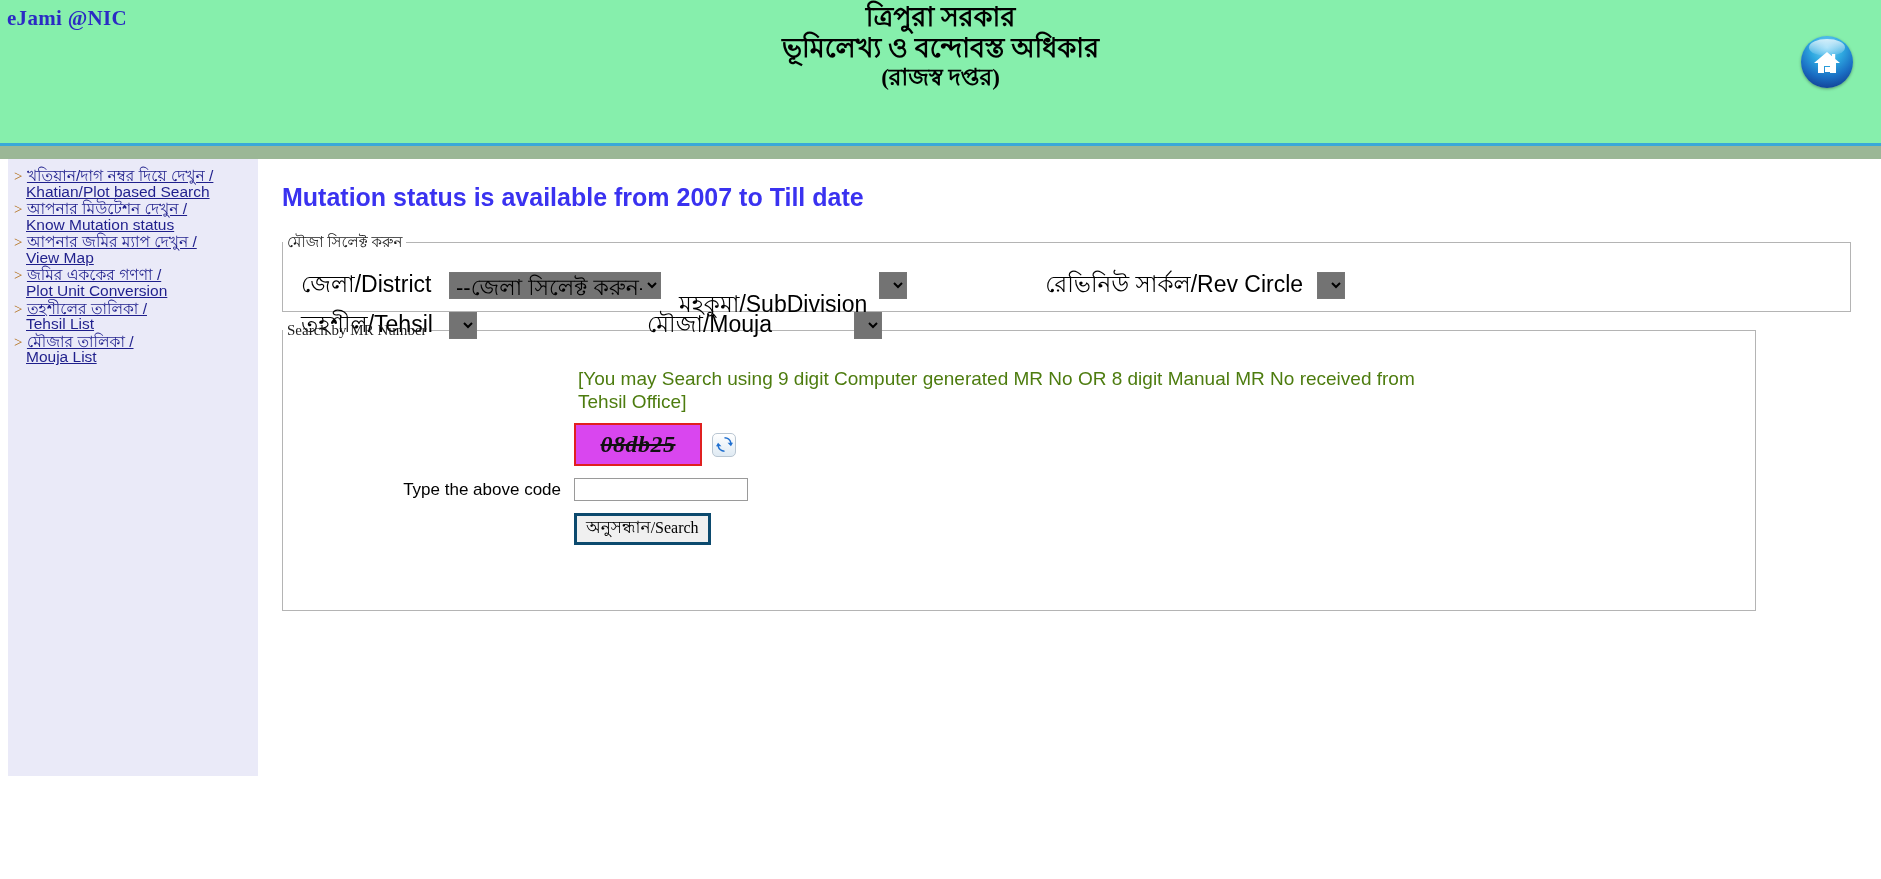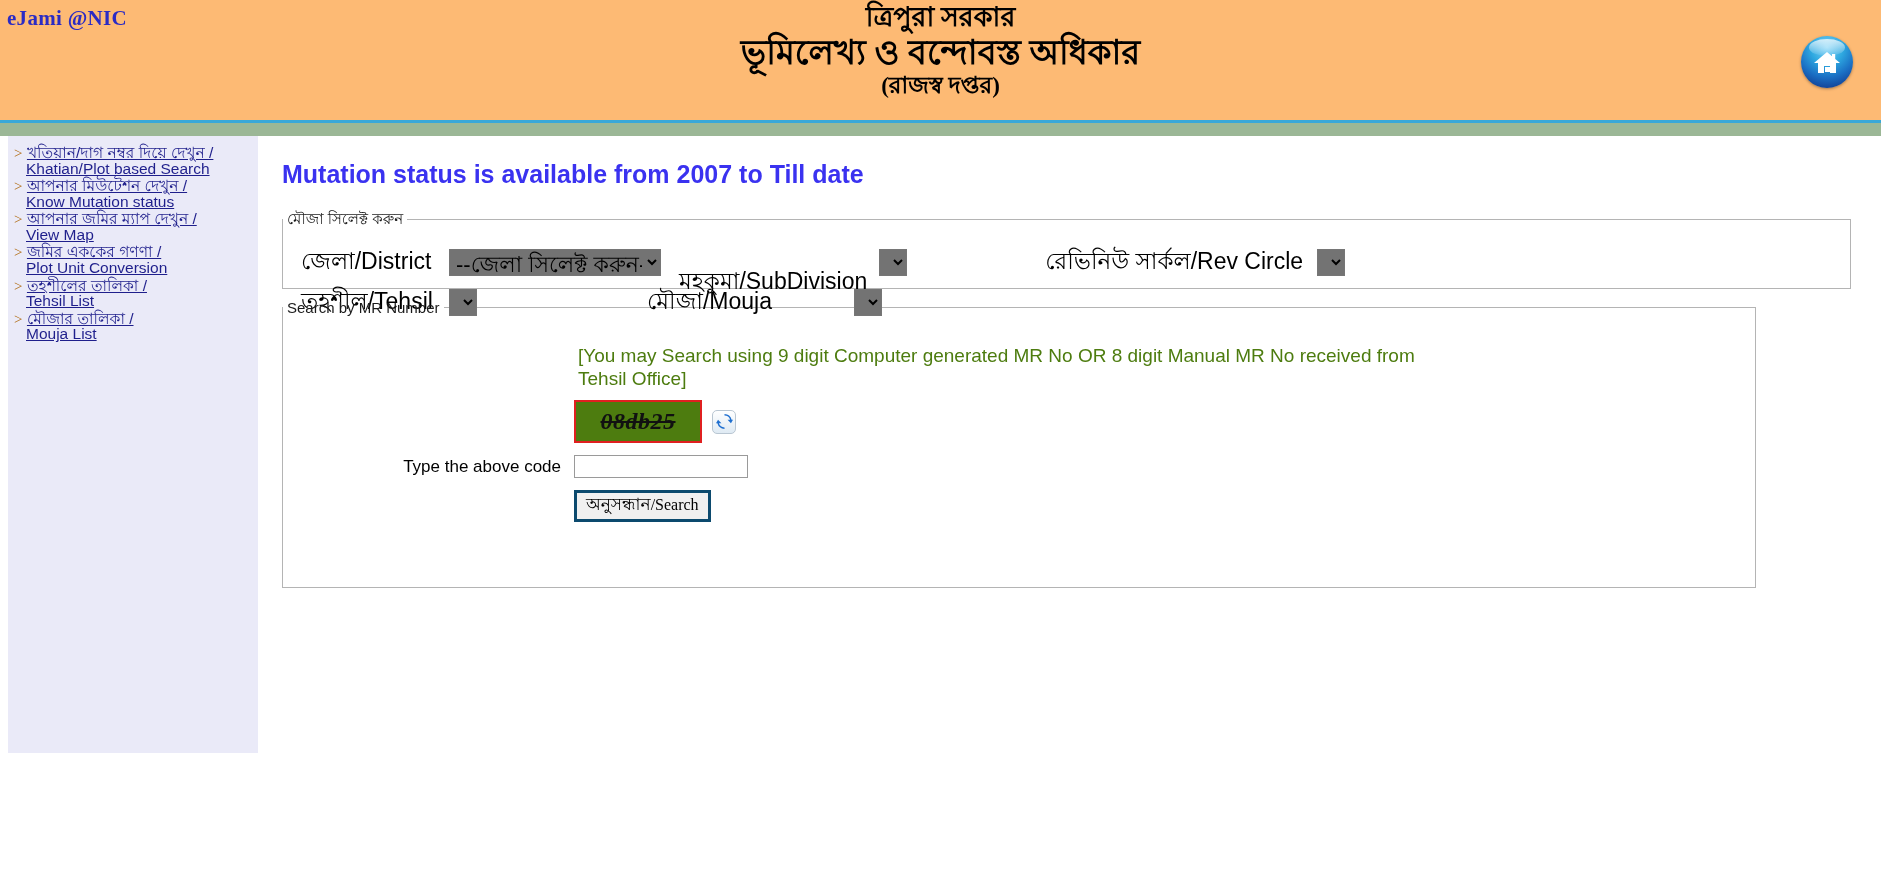--- a/index.html
+++ b/index.html
@@ -11,22 +11,22 @@
     height: 879px;
     background: #ffffff;
     font-family: "Liberation Sans", sans-serif;
     overflow: hidden;
     position: relative;
   }
 
   
   .header {
     position: relative;
-    height: 120px;
-    background: #fdba74;
+    height: 143px;
+    background: #86efac;
   }
   .brand {
     position: absolute;
     left: 7px;
     top: 6px;
     font-family: "Liberation Serif", serif;
     font-weight: bold;
     font-size: 21px;
     color: #2b2bc4;
     letter-spacing: 0.3px;
@@ -40,21 +40,21 @@
     pointer-events: none;
   }
   .title-line {
     font-family: "Liberation Serif", serif;
     font-weight: bold;
     color: #000000;
     line-height: 1.16;
     white-space: nowrap;
   }
   .title-line.l1 { font-size: 27px; }
-  .title-line.l2 { font-size: 34px; }
+  .title-line.l2 { font-size: 27px; }
   .title-line.l3 { font-size: 23px; }
 
   .home-btn {
     position: absolute;
     right: 28px;
     top: 36px;
     width: 52px;
     height: 52px;
     border-radius: 50%;
     background:
@@ -150,21 +150,21 @@
   fieldset {
     border: 1px solid #b4b4b4;
     margin: 0;
     padding: 0;
     background: transparent;
   }
   legend {
     padding: 0 4px;
     font-size: 15px;
     color: #1a1a1a;
-    font-family: Liberation Sans, sans-serif;
+    font-family: Liberation Serif, serif;
     margin-top: 12px;
   }
 
   .fs-mouja {
     margin: 18px 30px 0 32px;
     padding: 10px 0 14px 0;
     height: 82px;
     box-sizing: border-box;
   }
   .fs-search {
@@ -234,21 +234,21 @@
     color: #000;
     margin-left: 8px;
     font-family: "Liberation Sans", sans-serif;
     white-space: nowrap;
   }
 
   .captcha-box {
     width: 124px;
     height: 39px;
     border: 2px solid #e02020;
-    background: #4d7c0f;
+    background: #d946ef;
     display: flex;
     align-items: center;
     justify-content: center;
   }
   .captcha-text {
     font-family: "Liberation Serif", serif;
     font-style: italic;
     font-weight: bold;
     font-size: 24px;
     color: #111;

